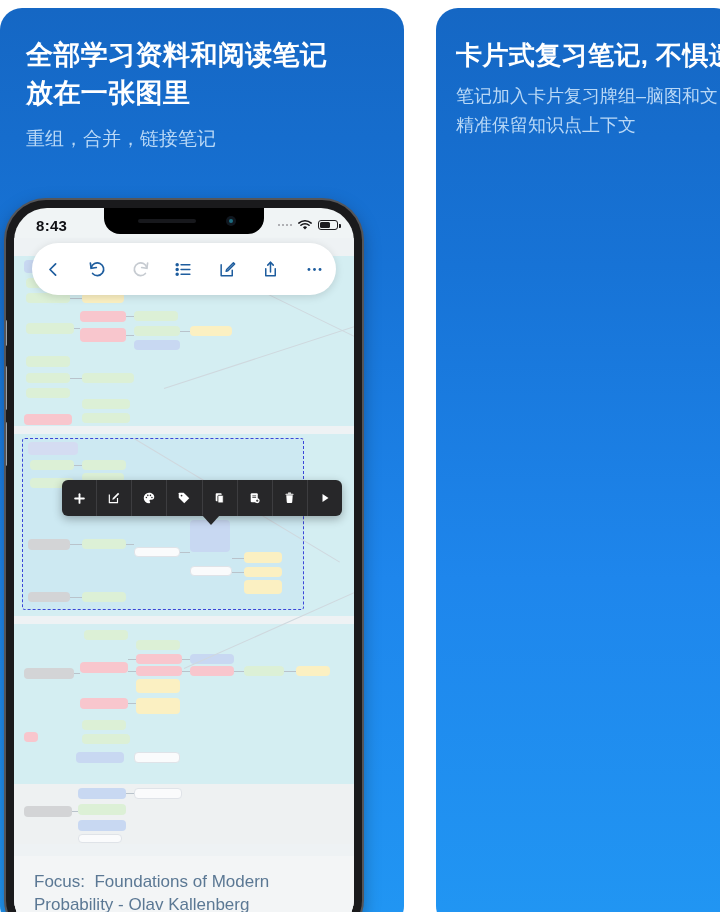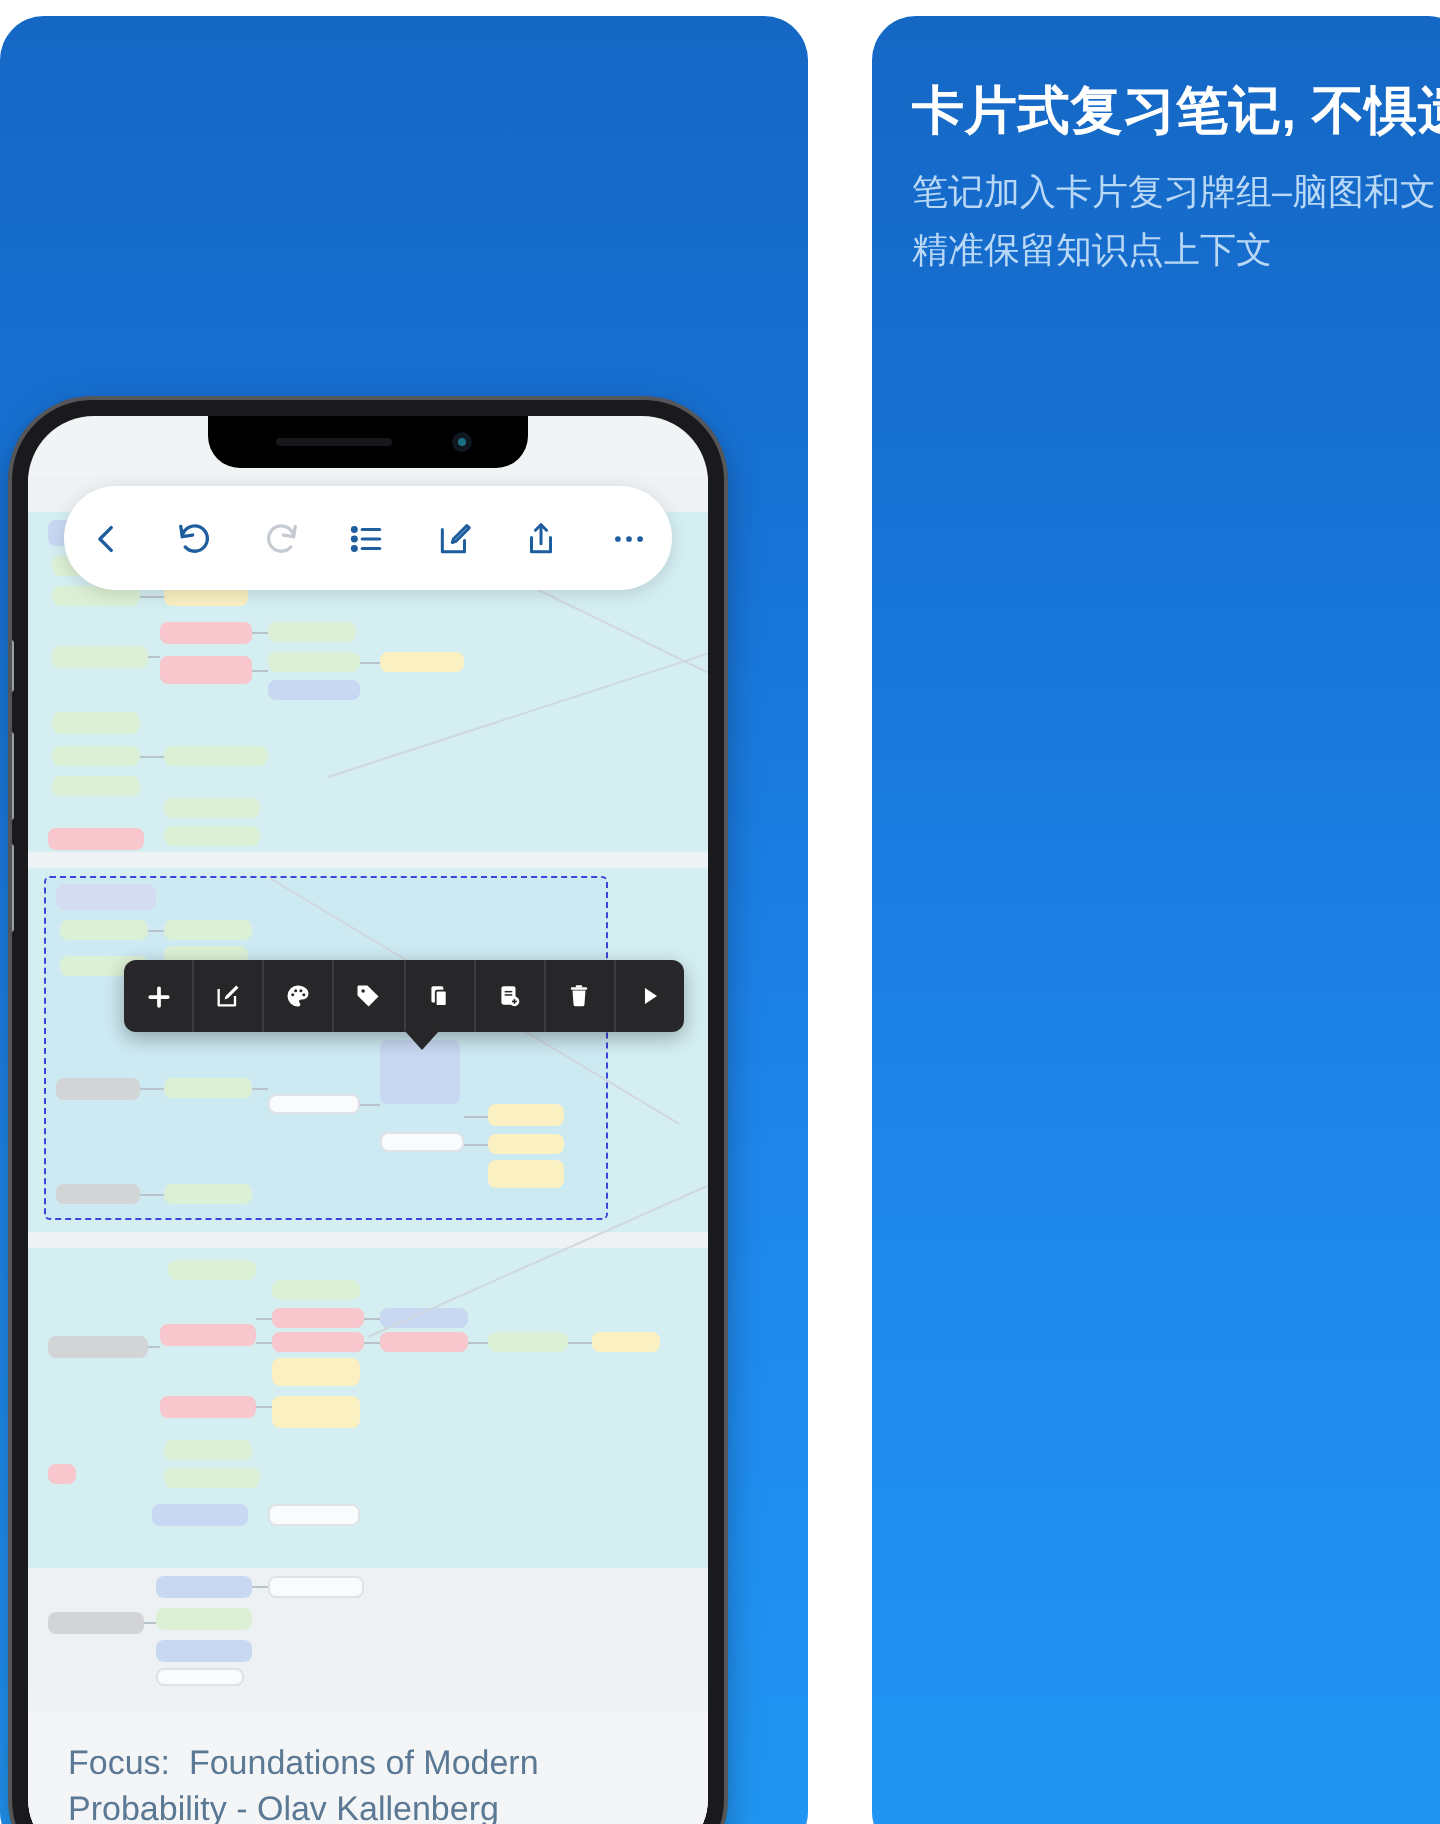--- a/index.html
+++ b/index.html
@@ -107,28 +107,52 @@
   .focus-txt { margin-top:6px; color:#5b7894; font-size:17px; line-height:23px; white-space:pre; }
 
   .phone-btn { position:absolute; left:-2px; background:#9aa0a6; border-radius:2px; width:3px; }
 </style>
 </head>
 <body>
 
 <div class="stage">
 
   <div class="promo left">
+    <div class="promo-head">
+      <div class="promo-title">全部学习资料和阅读笔记
+放在一张图里</div>
+      <div class="promo-sub">重组，合并，链接笔记</div>
+    </div>
 
     <div class="phone left">
       <div class="screen lightbg">
         <div class="notch">
           <div class="speaker"></div>
           <div class="cam"></div>
         </div>
 
+        <div class="statusbar light">
+          <div class="st-time">8:43</div>
+          <div class="st-right">
+            <span class="sig-dots">
+                <i></i>
+                <i></i>
+                <i></i>
+                <i></i>
+              </span>
+            <svg width="16" height="12" viewBox="0 0 16 12">
+              <path d="M8 10.6 5.9 8.3a3.1 3.1 0 0 1 4.2 0L8 10.6z" fill="#141418"></path>
+              <path d="M3.9 6.3a6 6 0 0 1 8.2 0" stroke="#141418" stroke-width="1.5" fill="none" stroke-linecap="round"></path>
+              <path d="M1.8 4.1a9.2 9.2 0 0 1 12.4 0" stroke="#141418" stroke-width="1.5" fill="none" stroke-linecap="round"></path>
+            </svg>
+            <span class="batt">
+                <i></i>
+              </span>
+          </div>
+        </div>
 
         <div class="lp-canvas">
           <div class="mm-band b1">
             <div class="node n-blue" style="left:10px;  top:4px;  width:52px; height:13px;"></div>
             <div class="node n-green" style="left:12px;  top:22px; width:44px; height:10px;"></div>
             <div class="node n-blue" style="left:68px;  top:22px; width:42px; height:10px;"></div>
             <div class="node n-green" style="left:12px;  top:37px; width:44px; height:10px;"></div>
             <div class="node n-yel" style="left:68px;  top:37px; width:42px; height:10px;"></div>
             <div class="node n-pink" style="left:66px;  top:55px; width:46px; height:11px;"></div>
             <div class="node n-green" style="left:120px; top:55px; width:44px; height:10px;"></div>

